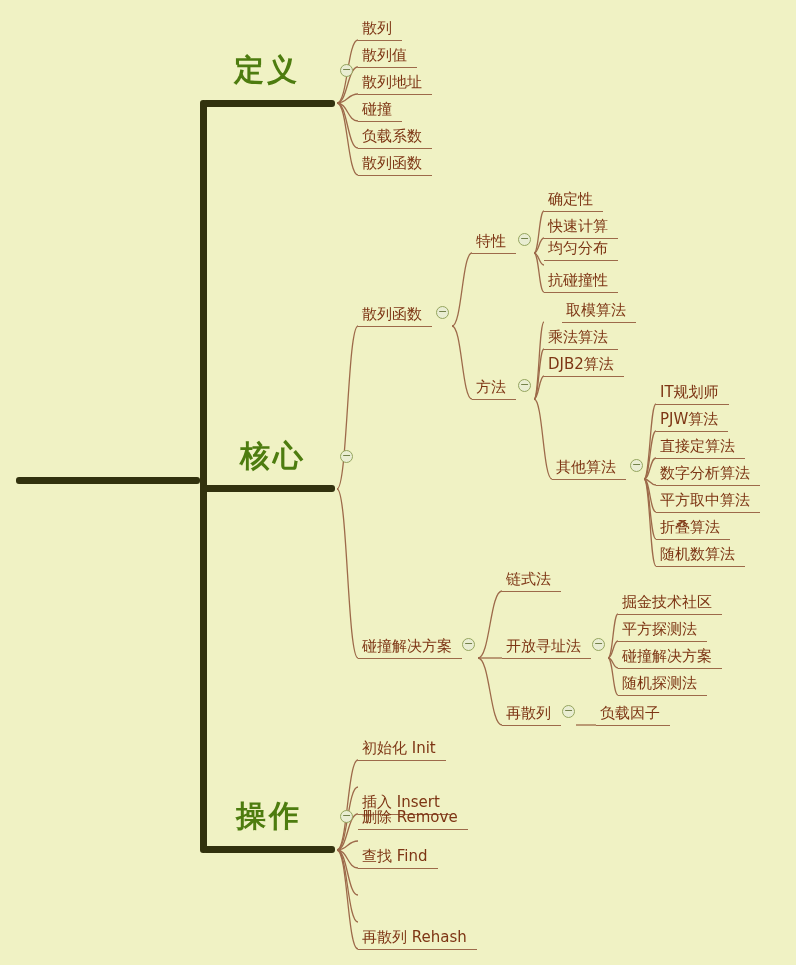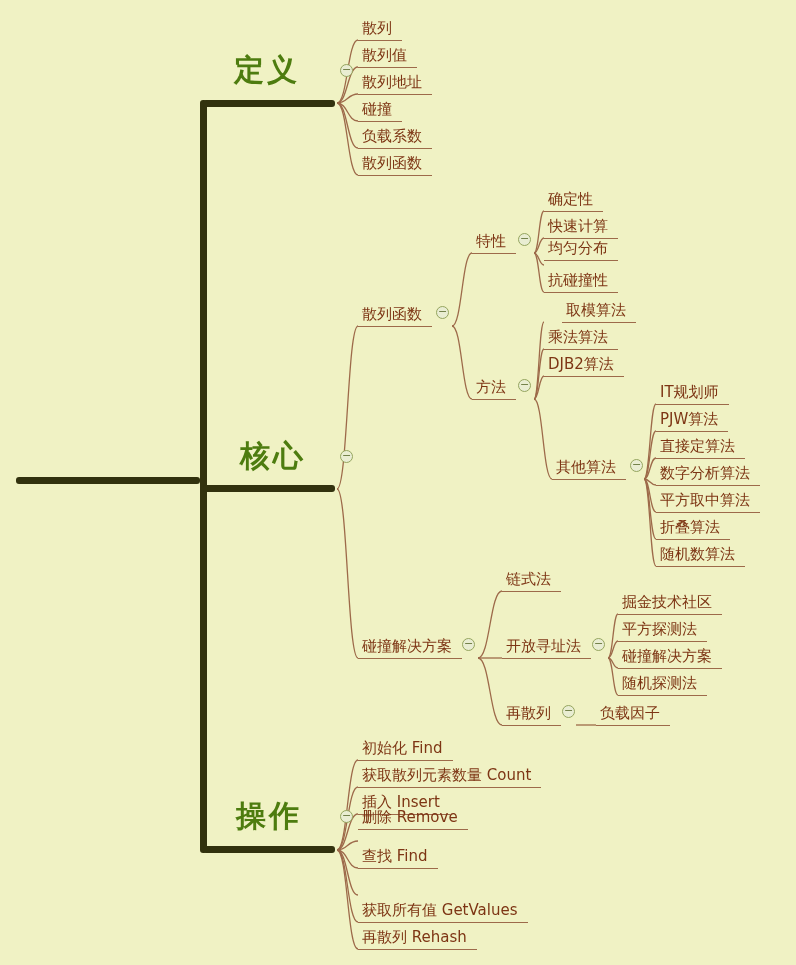--- a/index.html
+++ b/index.html
@@ -119,26 +119,24 @@
   <div class="node" style="left:358px;top:636px">碰撞解决方案</div>
   <div class="node" style="left:502px;top:569px">链式法</div>
   <div class="node" style="left:502px;top:636px">开放寻址法</div>
   <div class="node" style="left:618px;top:592px">掘金技术社区</div>
   <div class="node" style="left:618px;top:619px">平方探测法</div>
   <div class="node" style="left:618px;top:646px">碰撞解决方案</div>
   <div class="node" style="left:618px;top:673px">随机探测法</div>
   <div class="node" style="left:502px;top:703px">再散列</div>
   <div class="node" style="left:596px;top:703px">负载因子</div>
 
-  <div class="node" style="left:358px;top:738px">初始化 Find</div>
-  <div class="node" style="left:358px;top:765px">获取散列元素数量 Count</div>
+  <div class="node" style="left:358px;top:738px">初始化 Init</div>
   <div class="node" style="left:358px;top:792px">插入 Insert</div>
   <div class="node" style="left:358px;top:807px">删除 Remove</div>
   <div class="node" style="left:358px;top:846px">查找 Find</div>
-  <div class="node" style="left:358px;top:900px">获取所有值 GetValues</div>
   <div class="node" style="left:358px;top:927px">再散列 Rehash</div>
 
   <div class="minus" style="left:340px;top:64px">−</div>
   <div class="minus" style="left:340px;top:450px">−</div>
   <div class="minus" style="left:340px;top:810px">−</div>
   <div class="minus" style="left:436px;top:306px">−</div>
   <div class="minus" style="left:518px;top:233px">−</div>
   <div class="minus" style="left:518px;top:379px">−</div>
   <div class="minus" style="left:630px;top:459px">−</div>
   <div class="minus" style="left:462px;top:638px">−</div>

